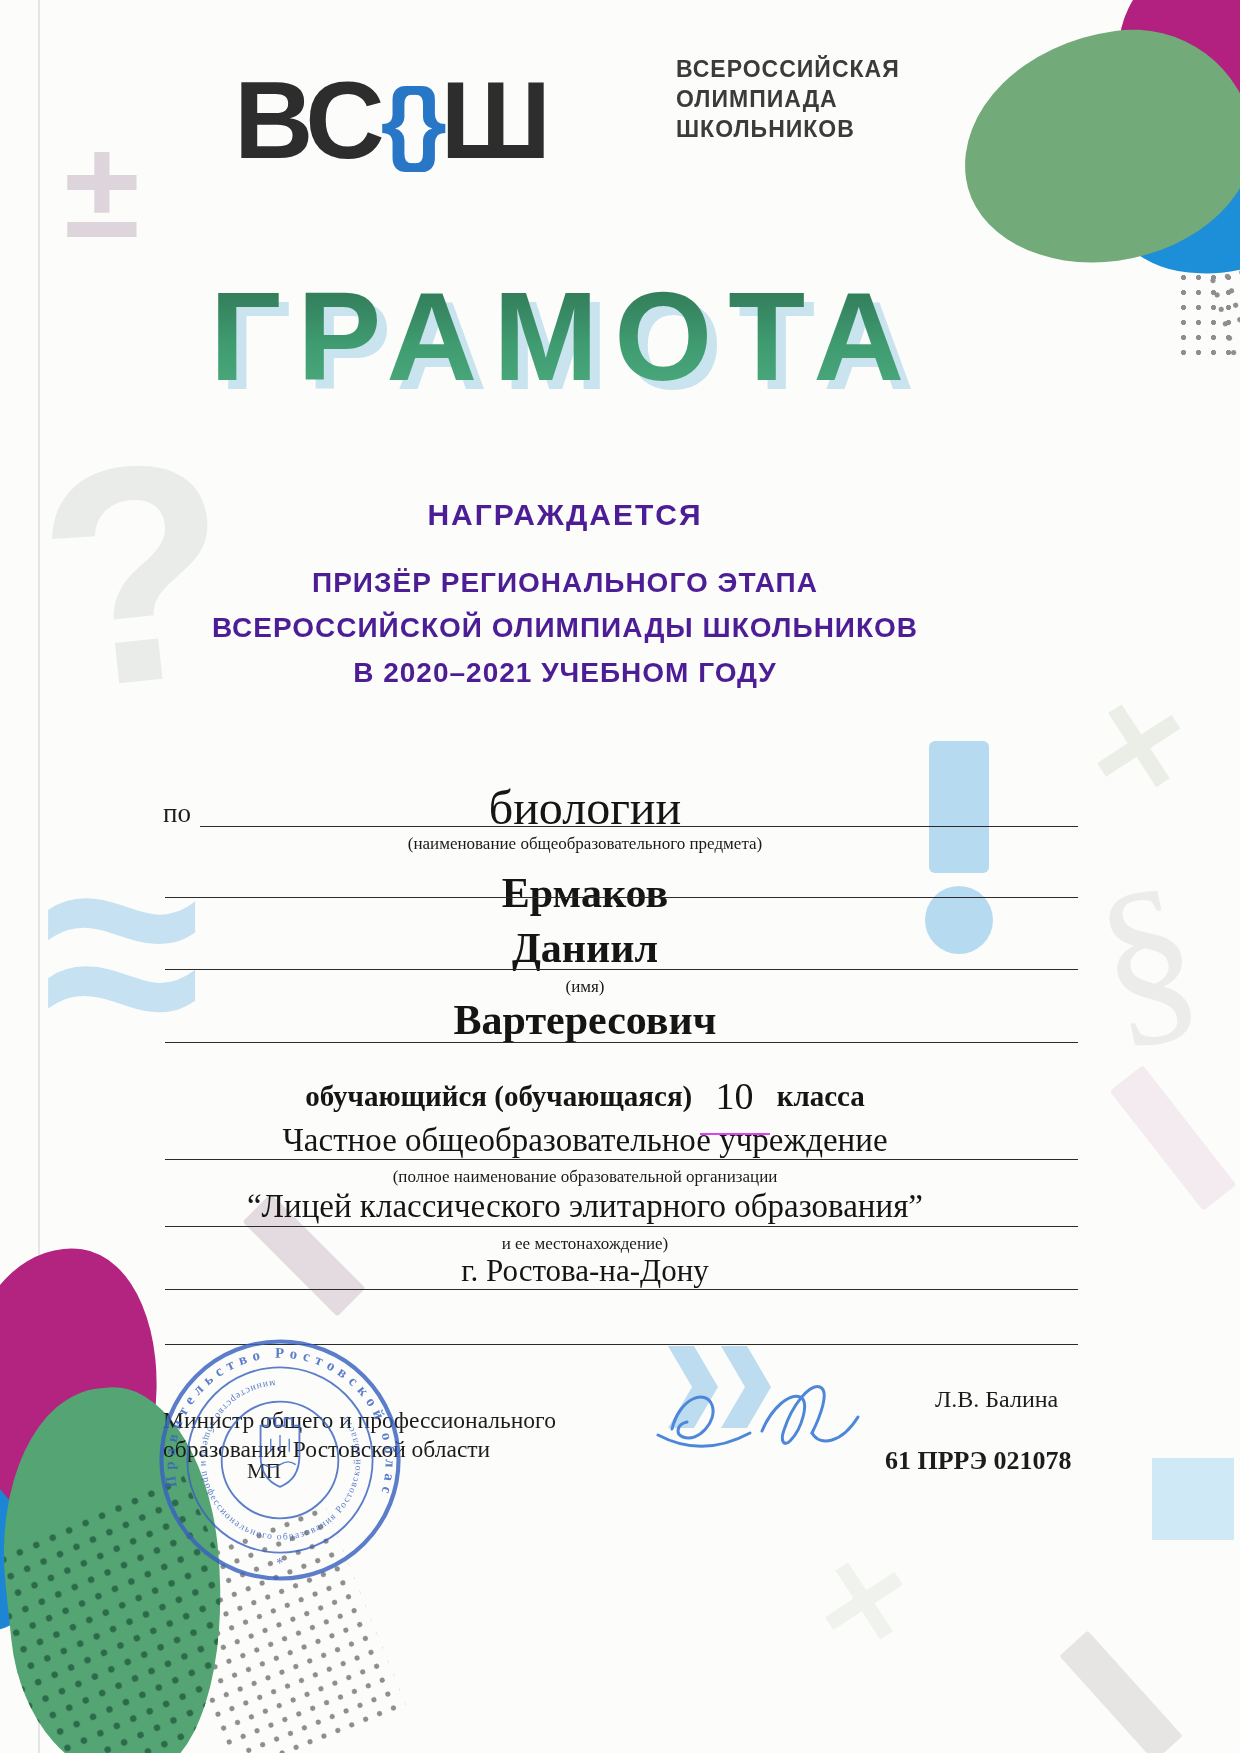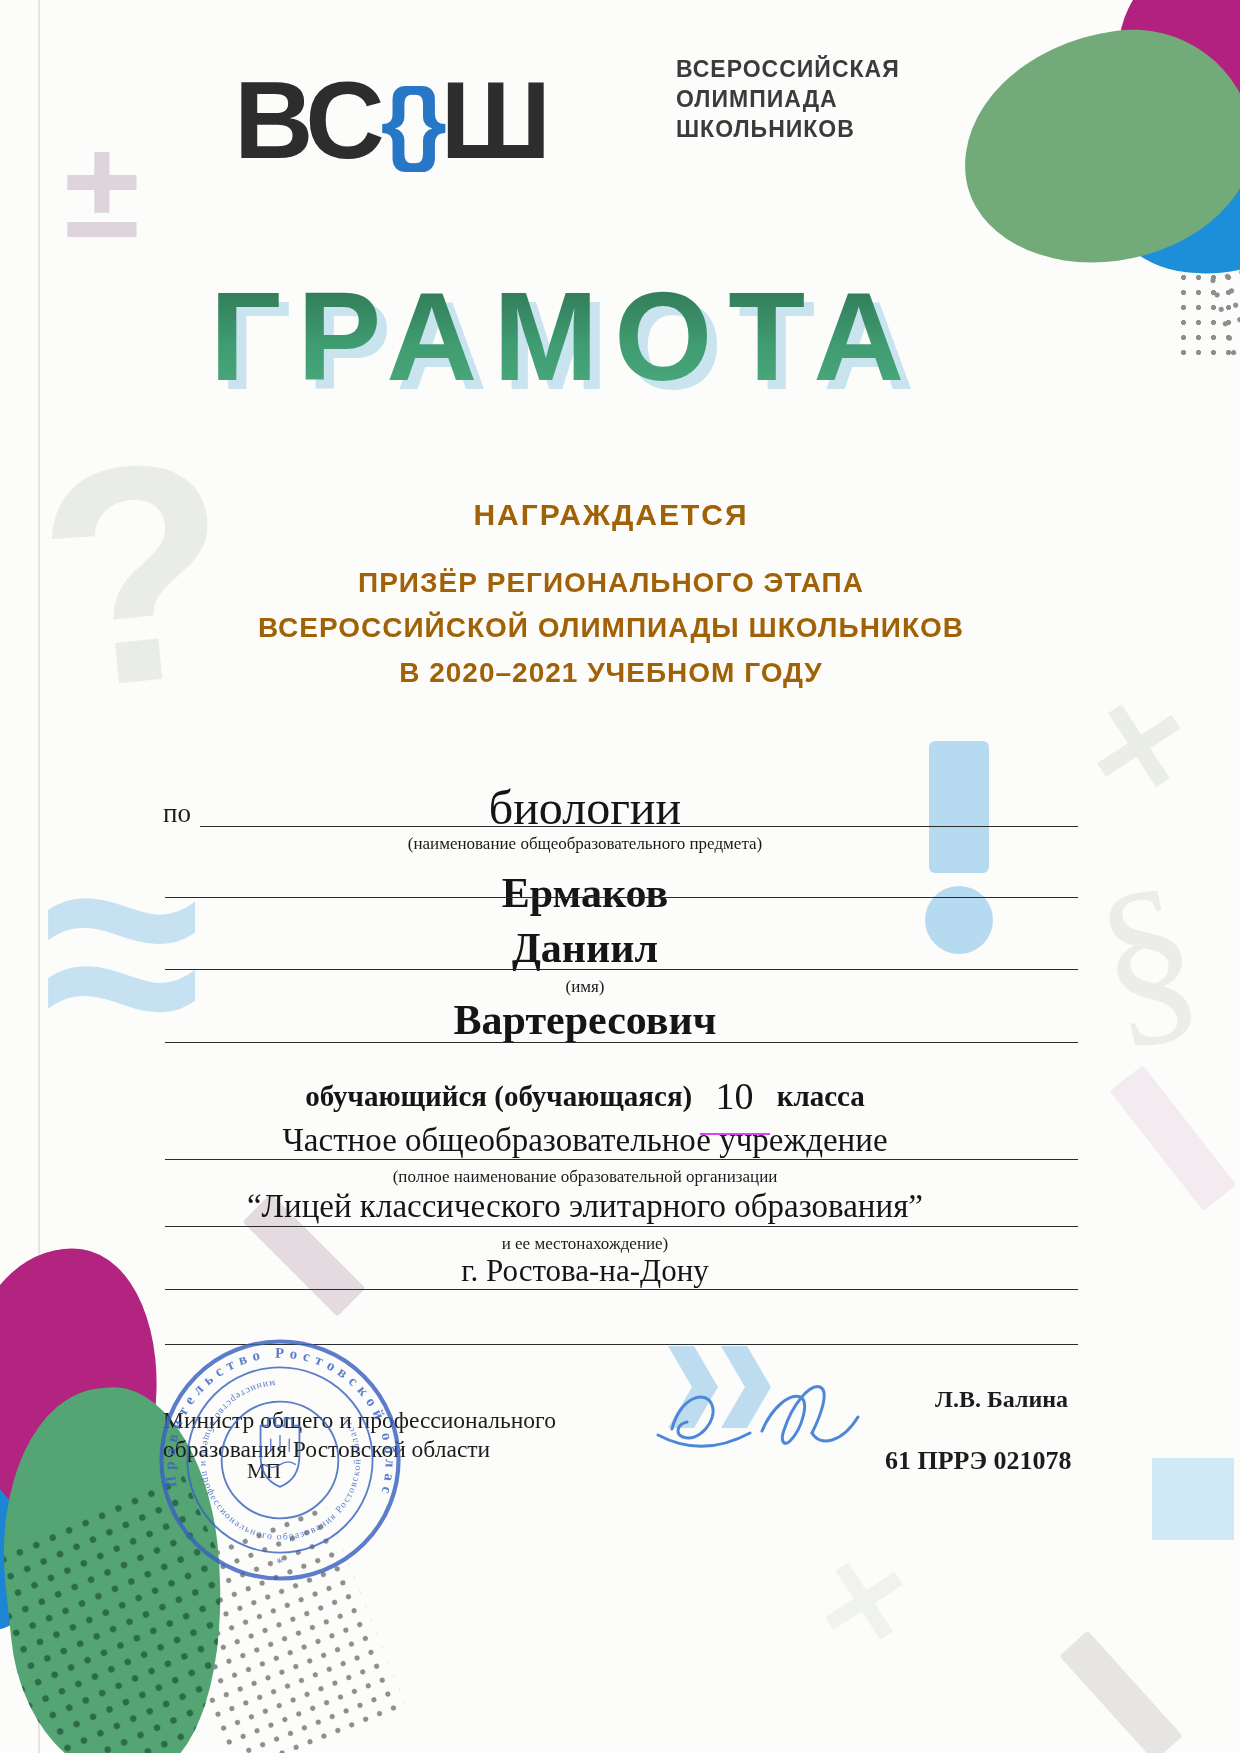--- a/index.html
+++ b/index.html
@@ -47,35 +47,35 @@
   .title-wrap{left:0;top:264px;width:1130px;text-align:center;z-index:3;
     font-family:"Liberation Sans",sans-serif;font-weight:bold;font-size:126px;letter-spacing:16px;}
   .title-layer{position:absolute;left:0;top:0;width:100%;}
   .title-shadow{transform:translate(10px,9px);color:#c9e4ef;}
   .title-main{position:relative;color:#3a8a65;}
   @supports ((-webkit-background-clip:text) or (background-clip:text)){
     .title-main{background:linear-gradient(180deg,#2c6e50 0%,#3f9b70 55%,#4fae80 100%);
       -webkit-background-clip:text;background-clip:text;color:transparent;}
   }
   
-  .navy{color:#a16207;font-family:"Liberation Sans",sans-serif;font-weight:bold;padding-left:46px;}
+  .navy{color:#4c1d95;font-family:"Liberation Sans",sans-serif;font-weight:bold;}
   .award-head{left:0;top:498px;width:1130px;text-align:center;font-size:30px;letter-spacing:2px;z-index:3;}
   .award-lines{left:0;top:560px;width:1130px;text-align:center;font-size:28px;line-height:45px;letter-spacing:1px;z-index:3;}
   
   .fline{position:absolute;height:0;border-bottom:1.6px solid #2b2b2b;z-index:3;}
   .fval{position:absolute;left:165px;width:840px;text-align:center;z-index:3;color:#151515;}
   .fcap{position:absolute;left:165px;width:840px;text-align:center;font-size:17px;color:#1a1a1a;z-index:3;}
   .serif-b{font-weight:bold;}
   .grade-u{display:inline-block;font-weight:normal;font-size:38px;line-height:1;padding:0 16px 18px;border-bottom:2px solid #d946ef;transform:translateY(3px);}
   
   .minister{left:163px;top:1406px;width:420px;font-size:23.5px;line-height:1.25;z-index:4;}
   .mp{left:247px;top:1459px;font-size:21px;z-index:4;}
   .seal{left:155px;top:1335px;width:250px;height:250px;z-index:5;opacity:.82;}
   .sig{left:650px;top:1375px;width:250px;height:100px;z-index:4;}
-  .signatory{left:935px;top:1386px;font-size:24px;z-index:4;font-weight:bold;}
+  .signatory{left:935px;top:1386px;font-size:24px;z-index:4;}
   .certnum{left:885px;top:1446px;font-size:26px;font-weight:bold;z-index:4;}
 </style>
 </head>
 <body>
 
 <div class="page">
 
   <div class="deco scan-edge"></div>
   <div class="deco sym-pm">±</div>
   <div class="deco sym-q">?</div>

